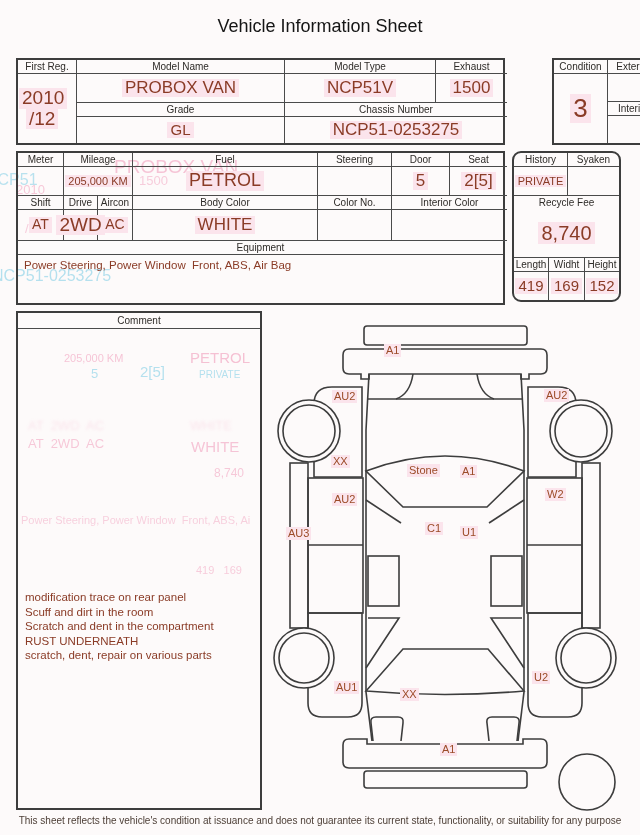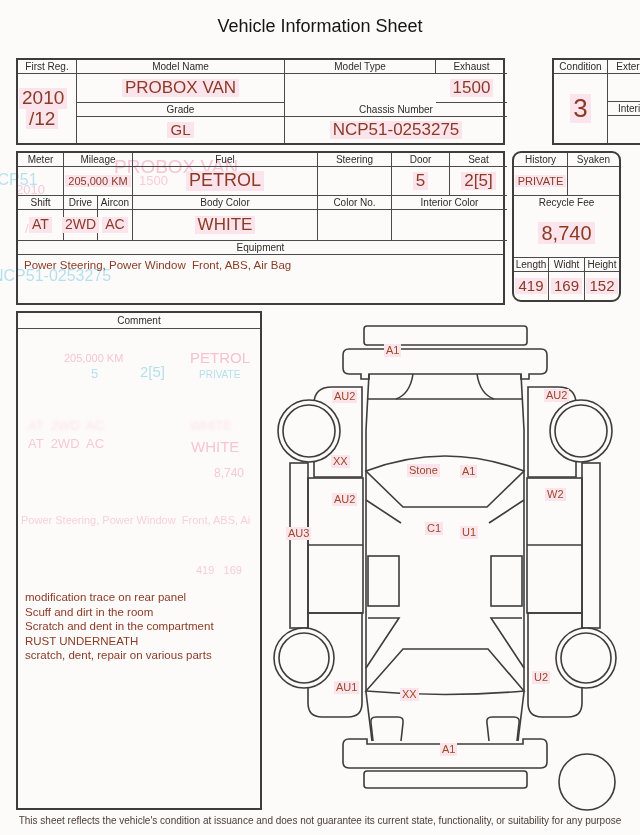--- a/index.html
+++ b/index.html
@@ -46,20 +46,23 @@
     <div class="hdr br bb" style="grid-area:1/2/2/3;">Model Name</div>
     <div class="hdr br bb" style="grid-area:1/3/2/4;">Model Type</div>
     <div class="hdr bb" style="grid-area:1/4/2/5;">Exhaust</div>
     <div class="val br" style="grid-area:2/1/5/2;flex-direction:column;align-items:flex-start;justify-content:center;font-size:19px;padding-left:1px;">
       <span class="hl">2010</span>
       <span class="hl" style="margin-left:7px;">/12</span>
     </div>
     <div class="val br bb" style="grid-area:2/2/3/3;font-size:17px;">
         <span class="hl">PROBOX VAN</span>
       </div>
+    <div class="val br bb" style="grid-area:2/3/3/4;font-size:17px;">
+        <span class="hl">NCP51V</span>
+      </div>
     <div class="val bb" style="grid-area:2/4/3/5;font-size:17px;">
         <span class="hl">1500</span>
       </div>
     <div class="hdr br bb" style="grid-area:3/2/4/3;">Grade</div>
     <div class="hdr bb" style="grid-area:3/3/4/5;">Chassis Number</div>
     <div class="val br" style="grid-area:4/2/5/3;font-size:15px;">
         <span class="hl">GL</span>
       </div>
     <div class="val" style="grid-area:4/3/5/5;font-size:17px;">
         <span class="hl">NCP51-0253275</span>
@@ -104,21 +107,21 @@
     <div class="grid" style="grid-template-columns:46px 34px 35px 185px 74px 115px;grid-template-rows:14px 31px;">
       <div class="hdr br bb">Shift</div>
       <div class="hdr br bb">Drive</div>
       <div class="hdr br bb">Aircon</div>
       <div class="hdr br bb">Body Color</div>
       <div class="hdr br bb">Color No.</div>
       <div class="hdr bb">Interior Color</div>
       <div class="val br bb" style="font-size:14px;">
           <span class="hl">AT</span>
         </div>
-      <div class="val br bb" style="font-size:14px;">
+      <div class="val br bb" style="font-size:19px;">
           <span class="hl">2WD</span>
         </div>
       <div class="val br bb" style="font-size:14px;">
           <span class="hl">AC</span>
         </div>
       <div class="val br bb" style="font-size:17px;">
           <span class="hl">WHITE</span>
         </div>
       <div class="val br bb" style="font-size:12px;"></div>
       <div class="val bb" style="font-size:12px;"></div>

